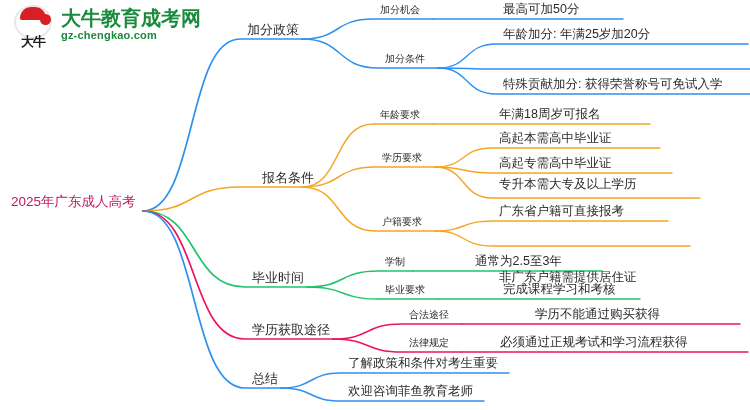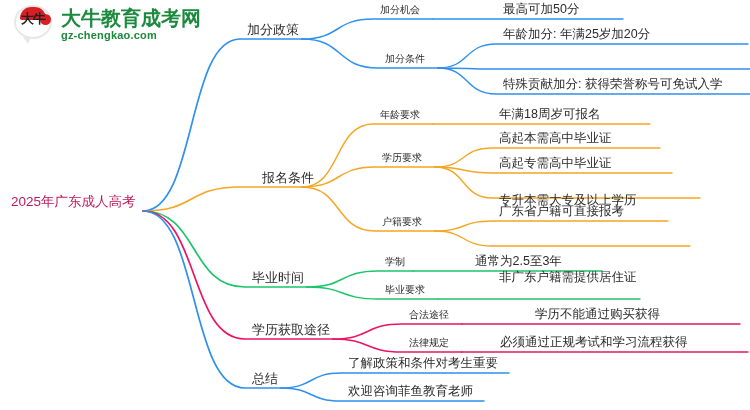--- a/index.html
+++ b/index.html
@@ -58,21 +58,21 @@
   }
   #logo-mark .red-dot {
     position: absolute;
     right: 3px; top: 10px;
     width: 11px; height: 11px;
     background: #d81f26;
     border-radius: 50%;
   }
   #logo-mark .mark-text {
     position: absolute;
-    left: 3px; top: 7px;
+    left: 3px; top: 30px;
     width: 32px;
     text-align: center;
     font-size: 13px;
     font-weight: bold;
     line-height: 15px;
     color: #1f1f1f;
     letter-spacing: -1px;
     white-space: nowrap;
   }
   #logo-text { display: flex; flex-direction: column; justify-content: center; }
@@ -184,28 +184,29 @@
       <div class="node leaf" style="left: 500px; top: 17px;">最高可加50分</div>
       <div class="node lvl2" style="left: 382px; top: 66px;">加分条件</div>
       <div class="node leaf" style="left: 500px; top: 42px;">年龄加分: 年满25岁加20分</div>
       <div class="node leaf" style="left: 500px; top: 92px;">特殊贡献加分: 获得荣誉称号可免试入学</div>
       <div class="node lvl1" style="left: 244px; top: 185px; margin-left: 15px;">报名条件</div>
       <div class="node lvl2" style="left: 377px; top: 122px;">年龄要求</div>
       <div class="node leaf" style="left: 496px; top: 122px;">年满18周岁可报名</div>
       <div class="node lvl2" style="left: 379px; top: 165px;">学历要求</div>
       <div class="node leaf" style="left: 496px; top: 146px;">高起本需高中毕业证</div>
       <div class="node leaf" style="left: 496px; top: 171px;">高起专需高中毕业证</div>
-      <div class="node leaf" style="left: 496px; top: 208px; text-align: center;">专升本需大专及以上学历</div>
+      <div class="node leaf" style="left: 496px; top: 192px; text-align: center;">专升本需大专及以上学历</div>
       <div class="node lvl2" style="left: 379px; top: 229px;">户籍要求</div>
       <div class="node leaf" style="left: 496px; top: 219px;">广东省户籍可直接报考</div>
       <div class="node leaf" style="left: 496px; top: 244px; margin-top: 41px;">非广东户籍需提供居住证</div>
       <div class="node lvl1" style="left: 249px; top: 285px;">毕业时间</div>
       <div class="node lvl2" style="left: 382px; top: 269px;">学制</div>
       <div class="node leaf" style="left: 472px; top: 269px;">通常为2.5至3年</div>
       <div class="node lvl2" style="left: 382px; top: 297px;">毕业要求</div>
+      <div class="node leaf" style="left: 500px; top: 297px;">完成课程学习和考核</div>
       <div class="node lvl1" style="left: 249px; top: 337px;">学历获取途径</div>
       <div class="node lvl2" style="left: 406px; top: 322px;">合法途径</div>
       <div class="node leaf" style="left: 532px; top: 322px;">学历不能通过购买获得</div>
       <div class="node lvl2" style="left: 406px; top: 350px;">法律规定</div>
       <div class="node leaf" style="left: 497px; top: 350px;">必须通过正规考试和学习流程获得</div>
       <div class="node lvl1" style="left: 249px; top: 386px;">总结</div>
       <div class="node leaf" style="left: 345px; top: 371px;">了解政策和条件对考生重要</div>
       <div class="node leaf" style="left: 345px; top: 399px;">欢迎咨询菲鱼教育老师</div>
     </div>
 

